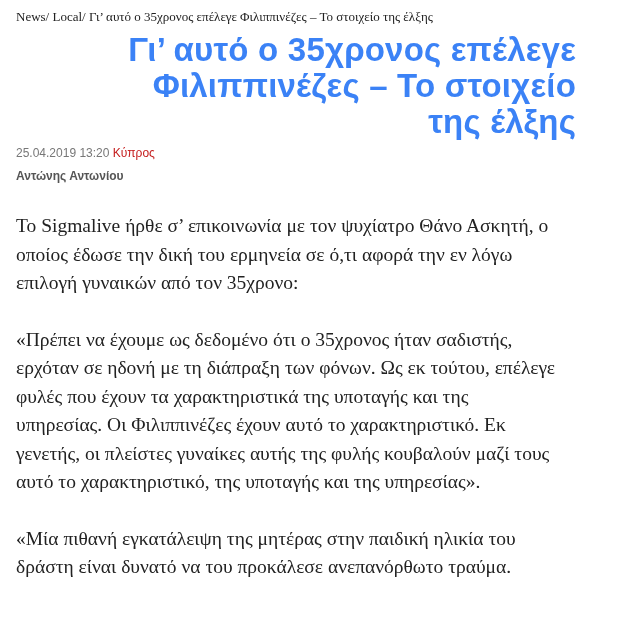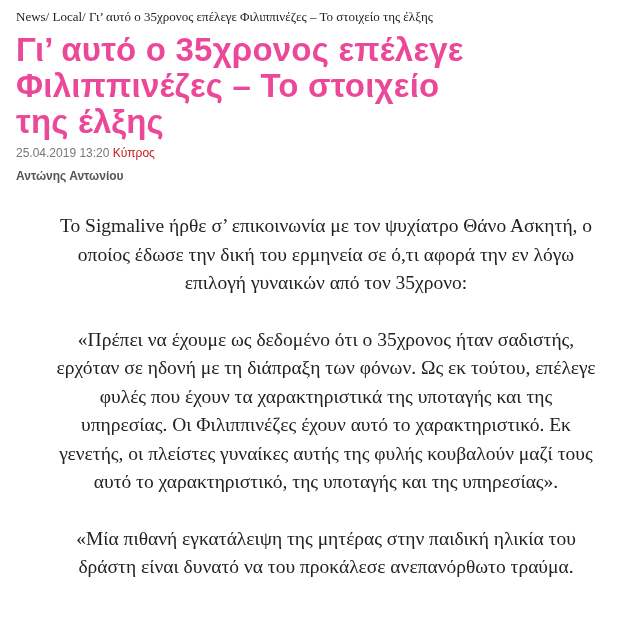--- a/index.html
+++ b/index.html
@@ -37,22 +37,23 @@
   .title {
     position: absolute;
     left: 16px;
     top: 32px;
     width: 560px;
     margin: 0;
     font-family: "Liberation Sans", sans-serif;
     font-weight: bold;
     font-size: 33px;
     line-height: 36px;
-    color: #ec4899;
+    color: #3b82f6;
     letter-spacing: 0.2px;
+    text-align: right;
   }
   .meta {
     position: absolute;
     left: 16px;
     top: 146px;
     font-family: "Liberation Sans", sans-serif;
     font-weight: normal;
     font-size: 12px;
     color: #777777;
     white-space: nowrap;
@@ -76,21 +77,20 @@
     left: 16px;
     top: 212px;
     width: 620px;
     font-family: "Liberation Serif", serif;
     font-size: 19.5px;
     line-height: 28.5px;
     color: #222222;
   }
   .body p {
     margin: 0 0 28px 0;
-    text-align: center;
   }
 </style>
 </head>
 <body>
 
 <div class="page">
 
   <div class="breadcrumb">
     <a href="#">News/</a>
     <a href="#">Local/</a>

